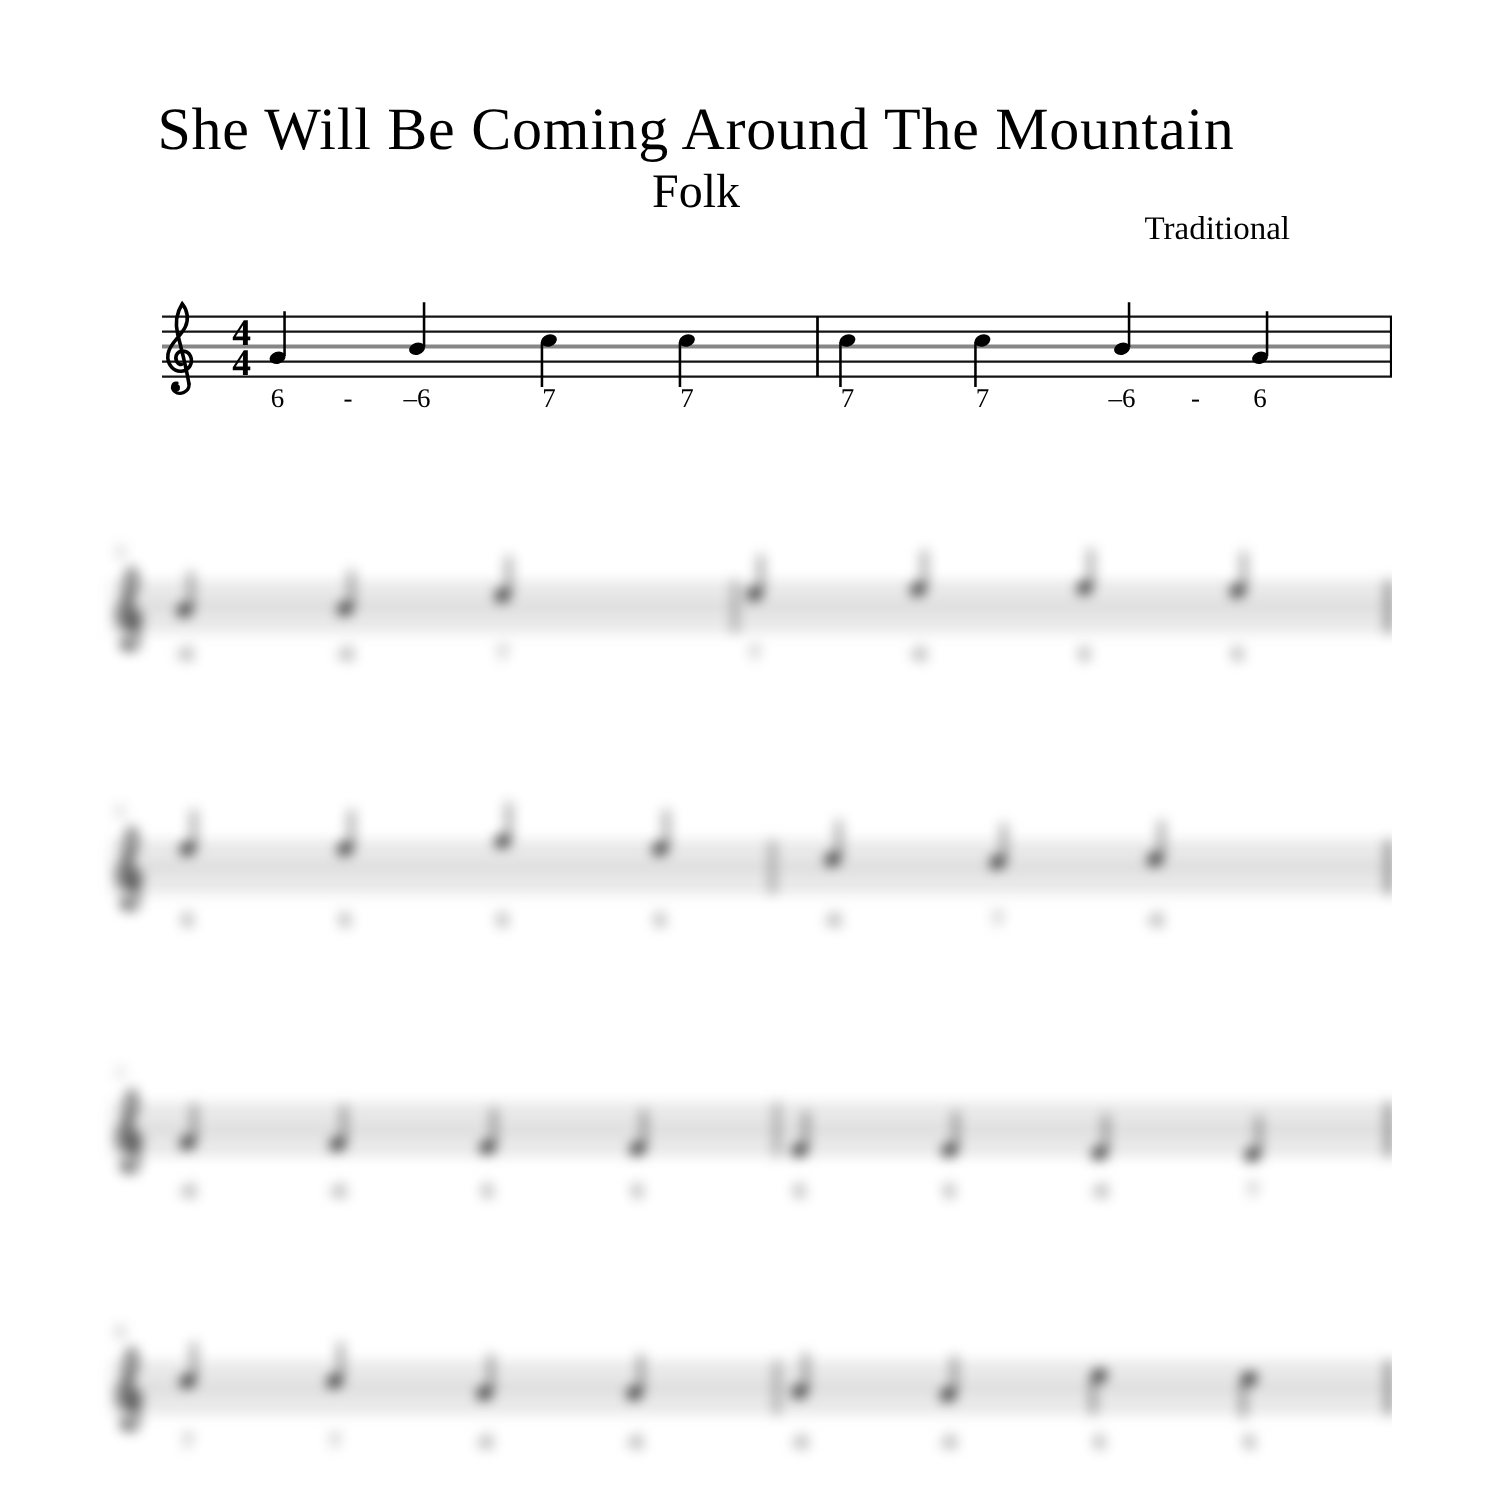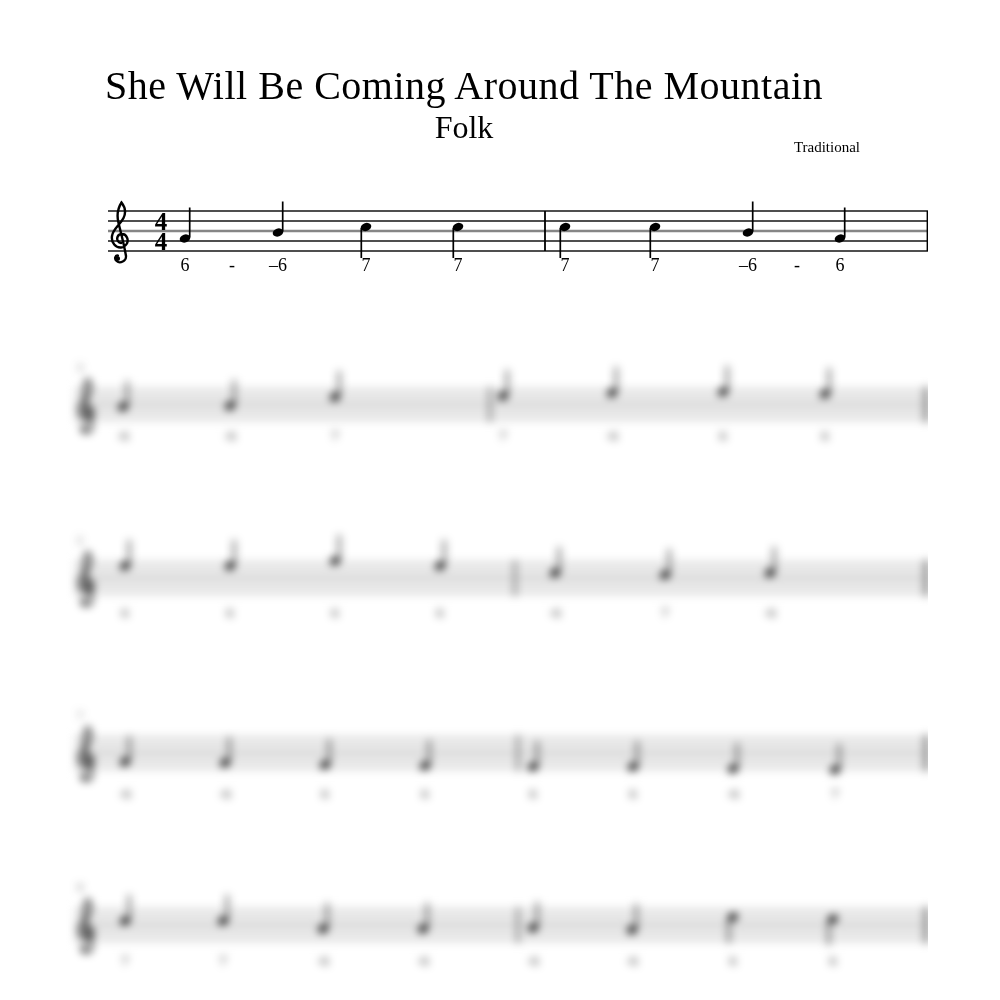--- a/index.html
+++ b/index.html
@@ -1,21 +1,21 @@
 <!DOCTYPE html>
 <html><head>
 <meta charset="utf-8">
 <style>
   html,body{margin:0;padding:0;background:#fff;}
   .page{position:relative;width:928px;height:1000px;background:#ffffff;overflow:hidden;
         font-family:"Liberation Serif", serif;color:#000;}
   .title{position:absolute;top:62px;left:0;width:100%;text-align:center;margin:0;
          font-size:40px;font-weight:400;letter-spacing:.5px;}
   .subtitle{position:absolute;top:109px;left:0;width:100%;text-align:center;font-size:32px;}
-  .composer{position:absolute;top:139px;right:68px;font-size:15px;}
+  .composer{position:absolute;top:139px;right:68px;font-size:22px;}
   svg.sys{position:absolute;left:0;pointer-events:none;}
   svg.blurred{filter:blur(4.2px);}
 </style>
 </head>
 <body>
 
 <div class="page">
   <h1 class="title">She Will Be Coming Around The Mountain</h1>
   <div class="subtitle">Folk</div>
   <div class="composer">Traditional</div>

